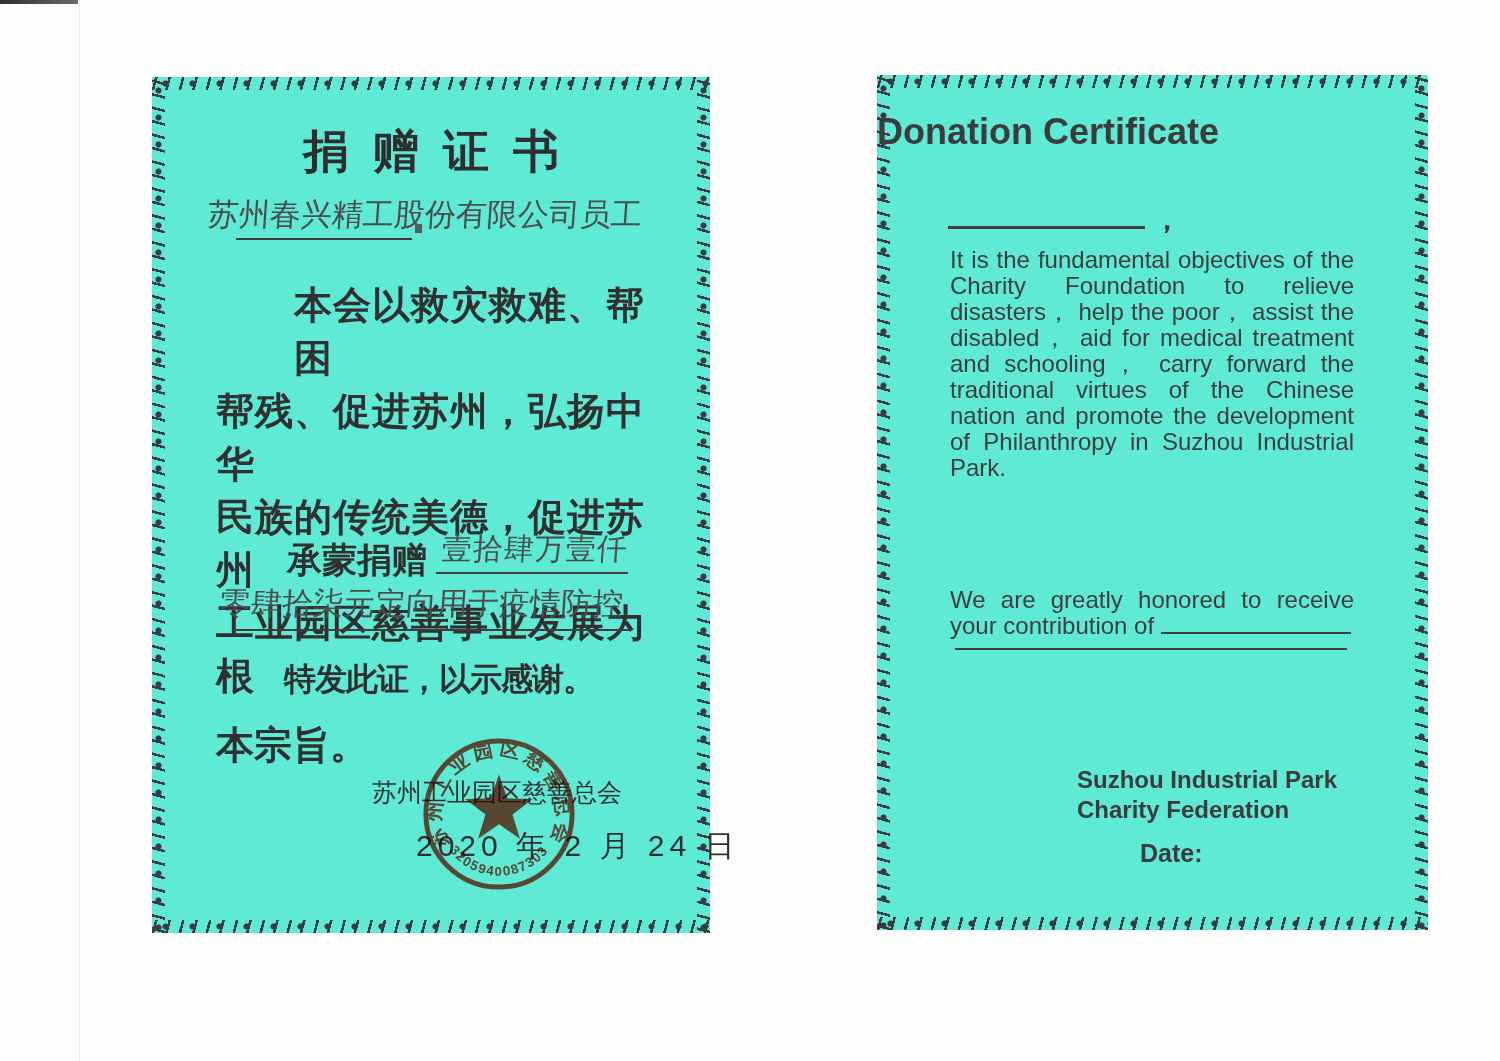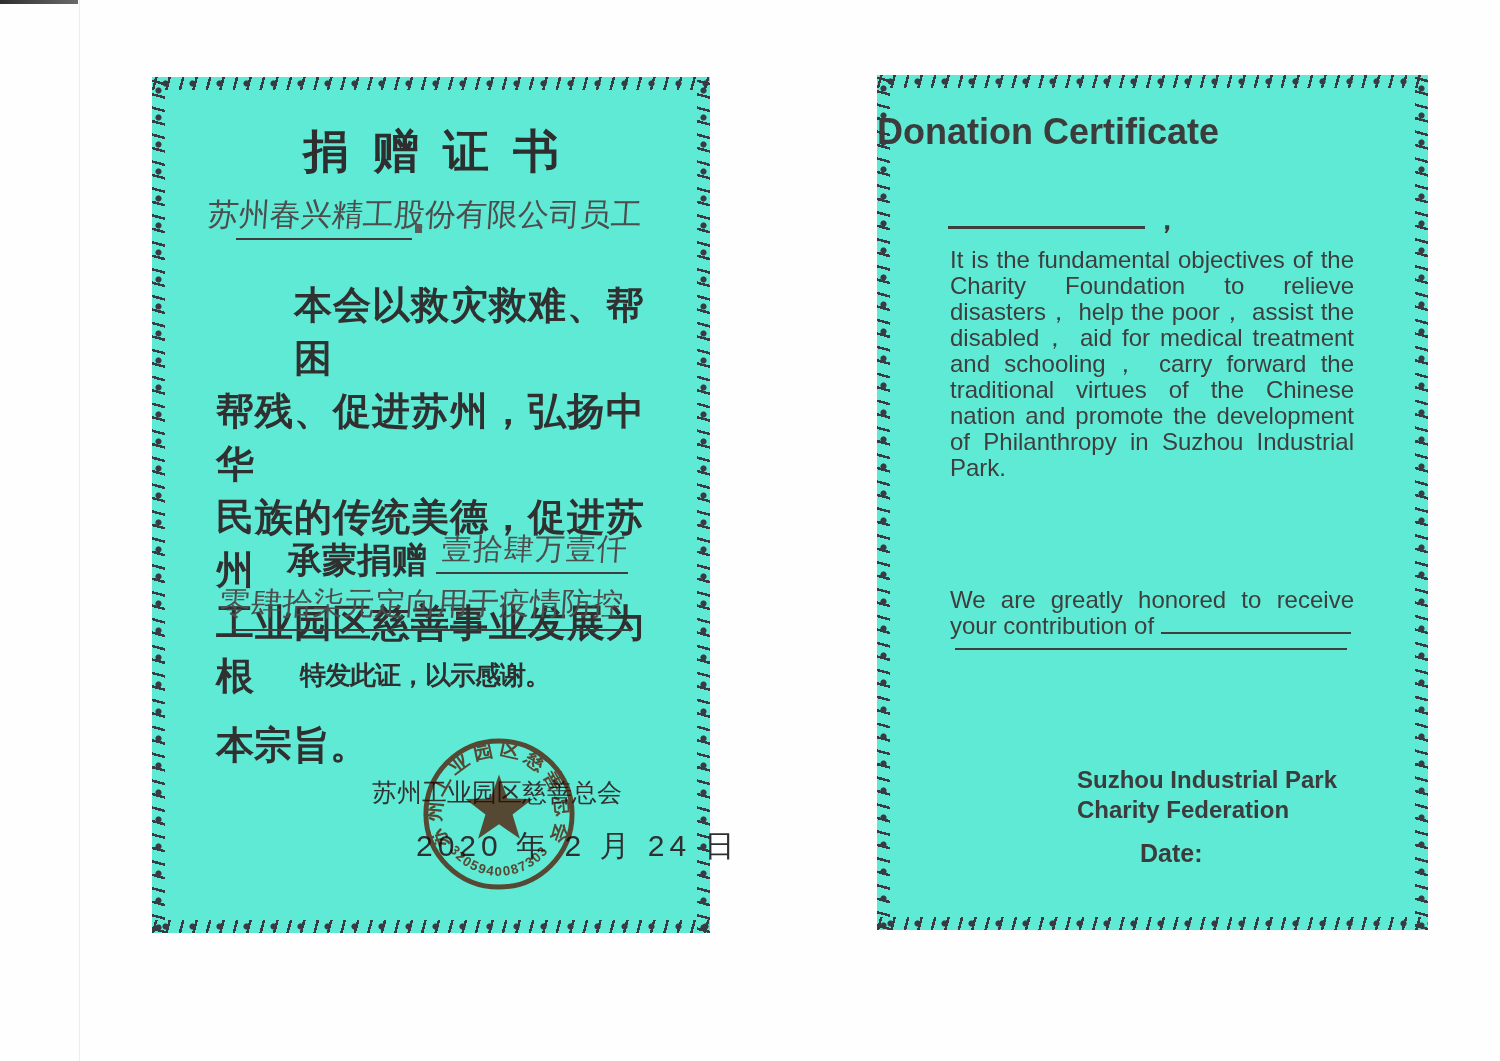--- a/index.html
+++ b/index.html
@@ -94,22 +94,22 @@
   }
   .cn-amount2 {
     position: absolute; left: 68px; top: 506px;
     font-size: 31px; white-space: nowrap;
   }
   .cn-amount2-line {
     position: absolute; left: 80px; top: 552px; width: 400px; height: 2px;
     background: #3d3d3d;
   }
   .cn-thanks {
-    position: absolute; left: 148px; top: 581px;
-    font-size: 26px; font-weight: bold; color: #2f2f2f; letter-spacing: -1px;
+    position: absolute; left: 132px; top: 581px;
+    font-size: 32px; font-weight: bold; color: #2f2f2f; letter-spacing: -1px;
     white-space: nowrap;
   }
   .cn-org {
     position: absolute; left: 220px; top: 699px;
     font-size: 25px; font-weight: 500; color: #323232; white-space: nowrap;
   }
   .cn-date {
     position: absolute; left: 240px; top: 749px;
     font-size: 30px; color: #2f2f2f; letter-spacing: 5px; white-space: pre; margin-left: 24px;
   }

